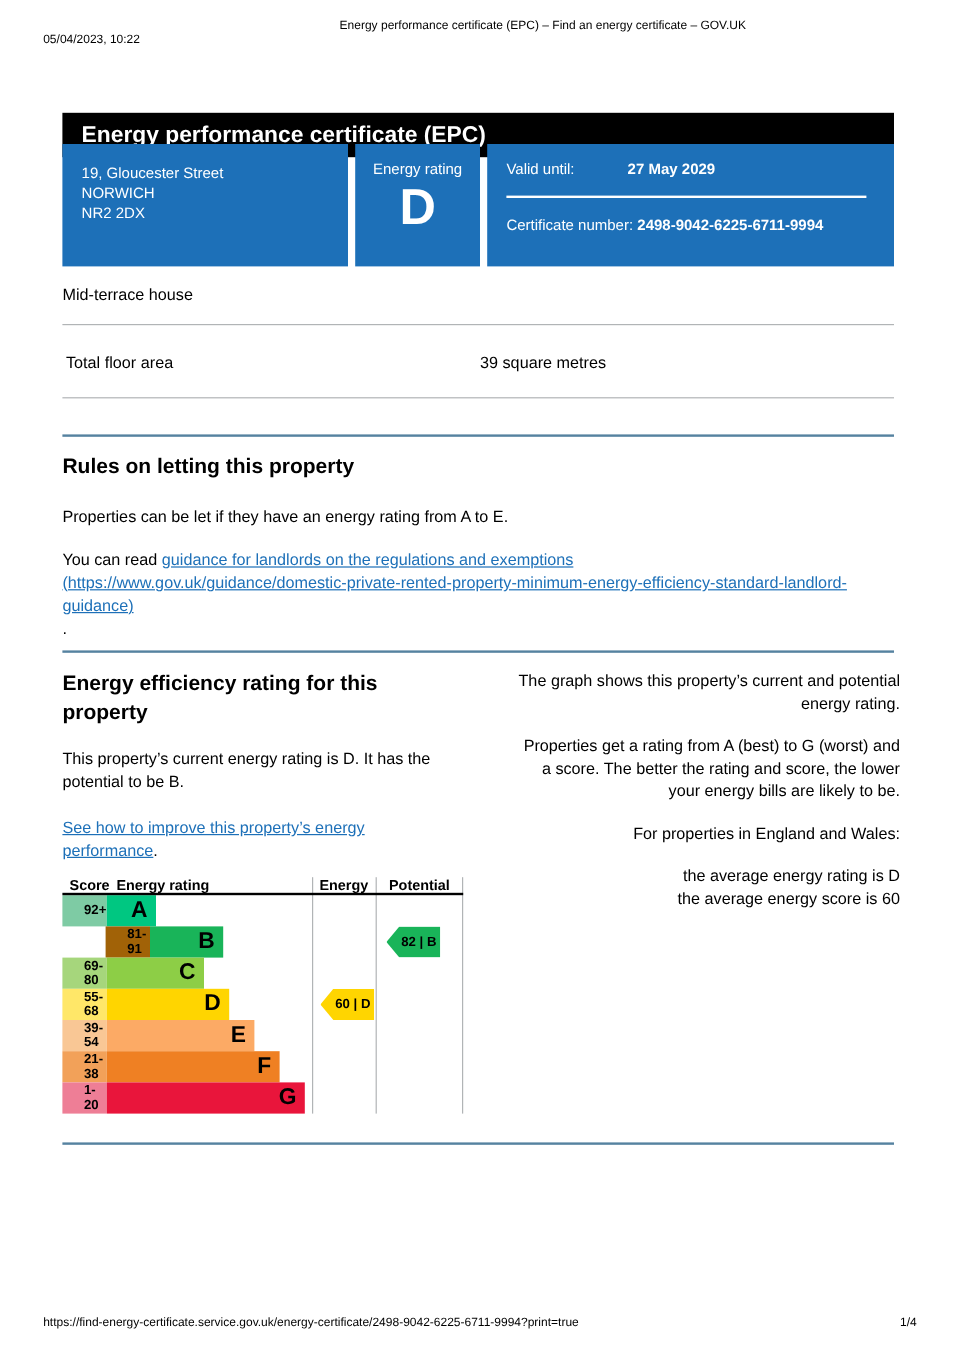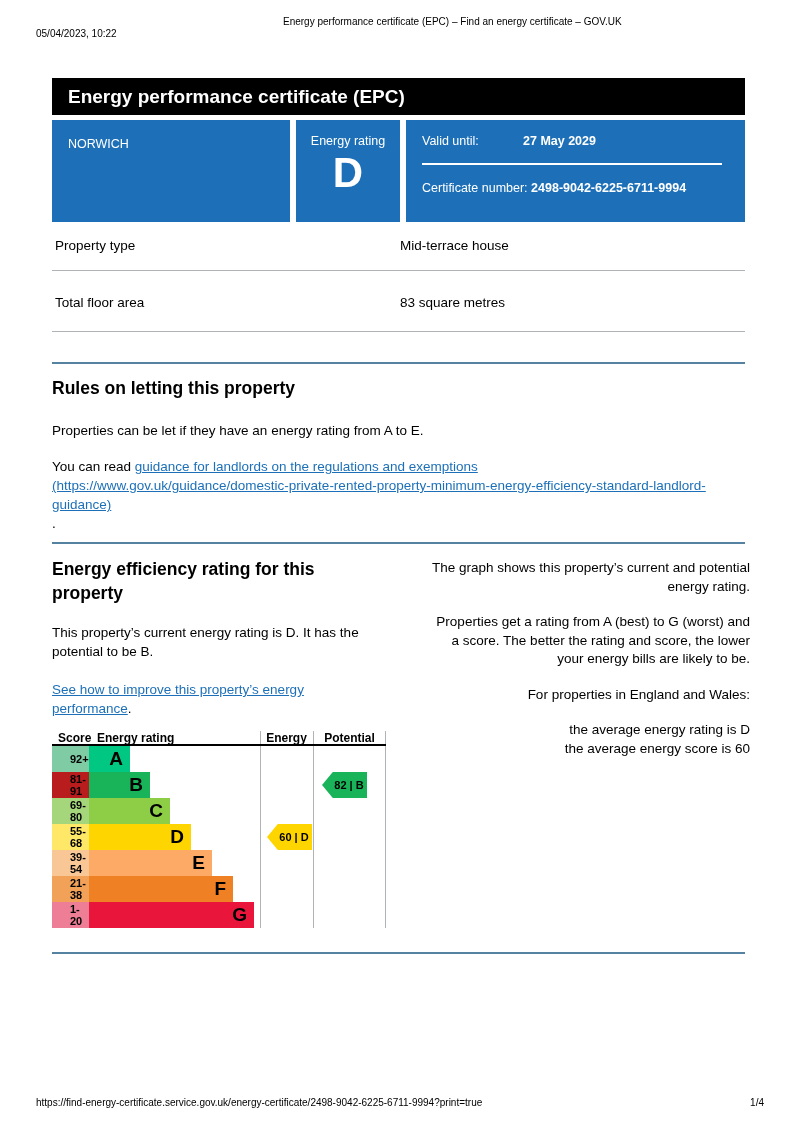--- a/index.html
+++ b/index.html
@@ -6,21 +6,21 @@
   html,body { background:#fff; }
   body { font-family:"Liberation Sans", sans-serif; color:#000; }
   .page { position:relative; width:800px; height:1129px; background:#fff; overflow:hidden; }
 
   .meta { position:absolute; font-size:10px; color:#000; white-space:nowrap; }
   .meta-ts { left:36px; top:16px;margin-top:12px; }
   .meta-title { left:283px; top:16px; }
   .meta-url { left:36px; top:1097px; }
   .meta-page { right:36px; top:1097px; }
 
-  .banner { position:absolute; left:52px; top:78px; width:693px; height:37px;
+  .banner { position:absolute; left:52px; top:94px; width:693px; height:37px;
             background:#000; color:#fff; display:flex; align-items:center; padding-left:16px;
             font-size:19px; font-weight:bold; }
 
   .summary { position:absolute; left:52px; top:120px; width:693px; height:102px;
              display:flex; gap:6px; }
   .blue-box { background:#1d70b8; color:#fff; height:102px; }
   .addr-box { width:238px; padding:16px 0 0 16px; font-size:12.5px; line-height:17px; }
   .rating-box { width:104px; text-align:center; padding-top:14px; }
   .rating-box .rlabel { font-size:12.5px; }
   .rating-box .rletter { font-size:42px; font-weight:bold; line-height:46px; margin-top:2px; }
@@ -82,47 +82,48 @@
 
   <div class="meta meta-ts">05/04/2023, 10:22</div>
   <div class="meta meta-title">Energy performance certificate (EPC) – Find an energy certificate – GOV.UK</div>
 
   <div class="banner">
     <span>Energy performance certificate (EPC)</span>
   </div>
 
   <div class="summary">
     <div class="blue-box addr-box">
+      <div>19, Gloucester Street</div>
       <div>NORWICH</div>
+      <div>NR2 2DX</div>
     </div>
     <div class="blue-box rating-box">
       <div class="rlabel">Energy rating</div>
       <div class="rletter">D</div>
     </div>
     <div class="blue-box valid-box">
       <div class="valid-row">
         <span class="vlabel">Valid until:</span>
         <span class="vvalue">27 May 2029</span>
       </div>
       <div class="valid-hr"></div>
       <div class="cert-row">
         <span>Certificate number:</span>
         <span class="cvalue">2498-9042-6225-6711-9994</span>
       </div>
     </div>
   </div>
 
   <div class="ptable">
     <div class="prow prow-1">
-      <div class="plabel">Property type</div>
       <div>Mid-terrace house</div>
     </div>
     <div class="prow prow-2">
       <div class="plabel">Total floor area</div>
-      <div>83 square metres</div>
+      <div>39 square metres</div>
     </div>
   </div>
 
   <div class="hr-blue hr-1"></div>
 
   <div class="rules">
     <h2 class="sect">Rules on letting this property</h2>
     <p class="body">Properties can be let if they have an energy rating from A to E.</p>
     <p class="linkp"><span>You can read </span><a href="#" class="gov-link"><span>guidance for landlords on the regulations and exemptions</span> <span class="url-part">(https://www.gov.uk/guidance/domestic-private-rented-property-minimum-energy-efficiency-standard-landlord-guidance)</span></a><span>.</span></p>
   </div>
@@ -154,21 +155,21 @@
       <span class="ch-rating">Energy rating</span>
       <span class="ch-current">Energy</span>
       <span class="ch-potential">Potential</span>
     </div>
 
     <div class="band-row">
       <div class="score-cell" style="background: rgb(126, 203, 164);">92+</div>
       <div class="band-bar" style="background: rgb(0, 199, 129); width: 41px;">A</div>
     </div>
     <div class="band-row">
-      <div class="score-cell" style="background: #b91c1c;">81-91</div>
+      <div class="score-cell" style="background: #a16207; margin-left: 36px;">81-91</div>
       <div class="band-bar" style="background: rgb(25, 180, 89); width: 61px;">B</div>
     </div>
     <div class="band-row">
       <div class="score-cell" style="background: rgb(166, 214, 124);">69-80</div>
       <div class="band-bar" style="background: rgb(141, 206, 70); width: 81px;">C</div>
     </div>
     <div class="band-row">
       <div class="score-cell" style="background: rgb(255, 231, 104);">55-68</div>
       <div class="band-bar" style="background: rgb(255, 213, 0); width: 102px;">D</div>
     </div>

